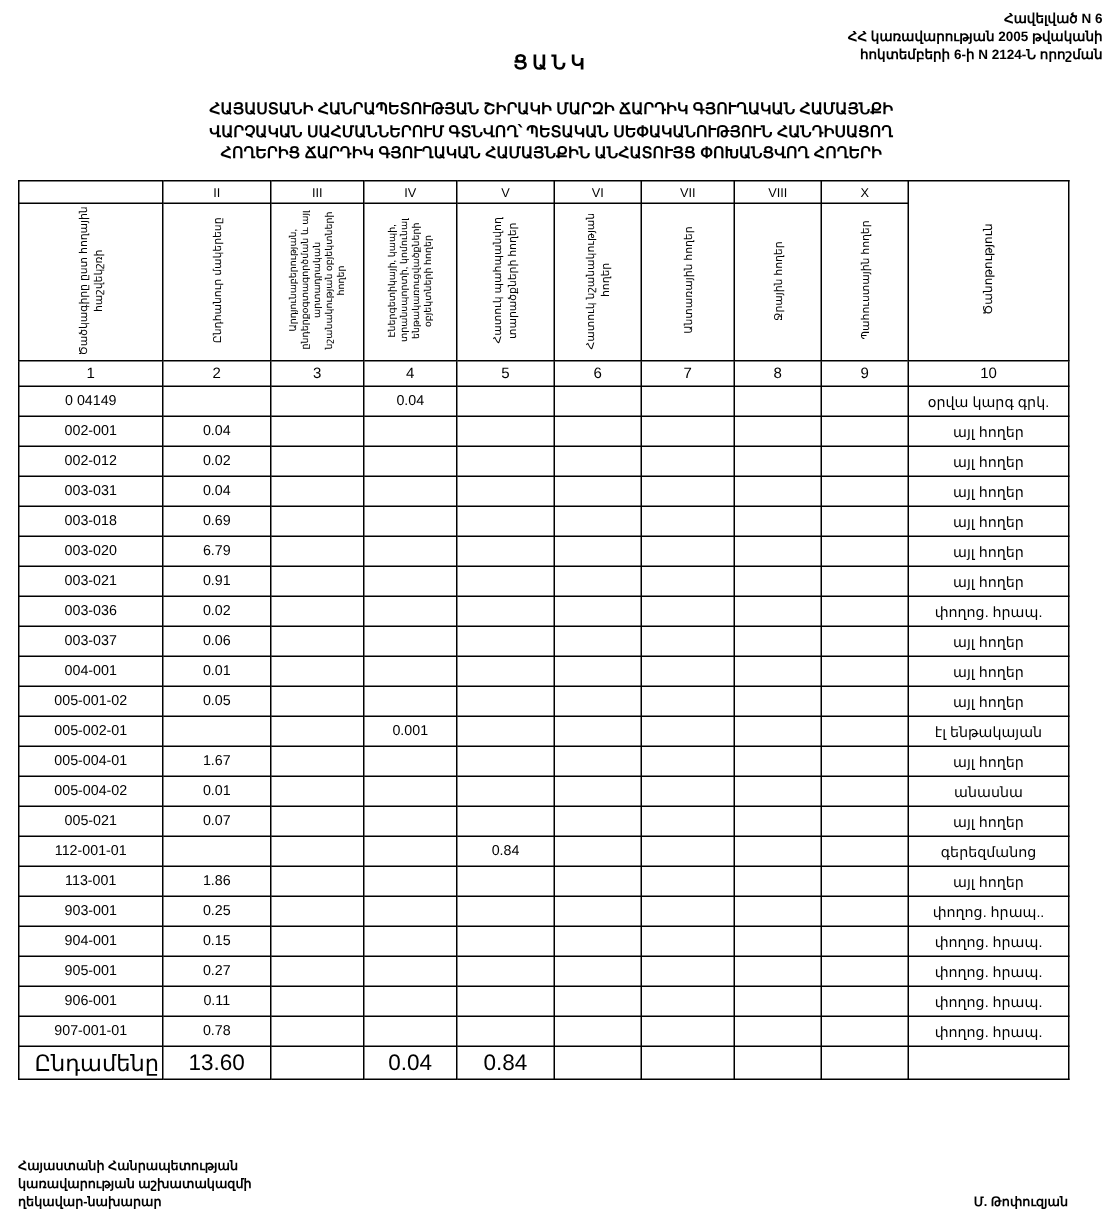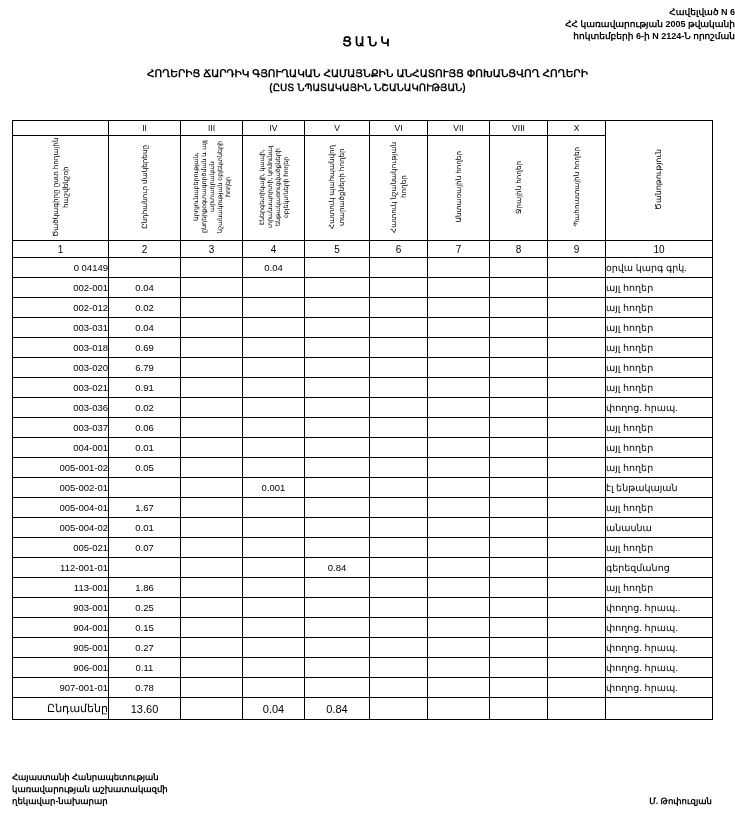--- a/index.html
+++ b/index.html
@@ -115,32 +115,32 @@
     text-align: center;
     font-size: 10px;
   }
   
   tr.data td {
     height: 19px;
     font-size: 9.5px;
   }
   td.c-code {
     padding-left: 4px;
-    text-align: right;
+    text-align: center;
   }
   td.c-num {
     text-align: center;
   }
   td.c-note {
     padding-left: 5px;
-    text-align: left;
+    text-align: center;
   }
   tr.total td {
     height: 21px;
-    font-size: 11px;
+    font-size: 15px;
   }
   tr.total td.c-code {
     padding-left: 8px;
   }
   
   .stray {
     position: absolute;
     right: 0px;
     font-family: "Liberation Sans", sans-serif;
     font-size: 7px;
@@ -176,22 +176,23 @@
 
   <div class="topright">
     <div>Հավելված N 6</div>
     <div>ՀՀ կառավարության 2005 թվականի</div>
     <div>հոկտեմբերի 6-ի N 2124-Ն որոշման</div>
   </div>
 
   <div class="doc-kind">ՑԱՆԿ</div>
 
   <div class="title-block">
+    <div>ՀԱՅԱՍՏԱՆԻ ՀԱՆՐԱՊԵՏՈՒԹՅԱՆ ՇԻՐԱԿԻ ՄԱՐԶԻ ՃԱՐԴԻԿ ԳՅՈՒՂԱԿԱՆ ՀԱՄԱՅՆՔԻ</div>
+    <div>ՎԱՐՉԱԿԱՆ ՍԱՀՄԱՆՆԵՐՈՒՄ ԳՏՆՎՈՂ՝ ՊԵՏԱԿԱՆ ՍԵՓԱԿԱՆՈՒԹՅՈՒՆ ՀԱՆԴԻՍԱՑՈՂ</div>
     <div>ՀՈՂԵՐԻՑ ՃԱՐԴԻԿ ԳՅՈՒՂԱԿԱՆ ՀԱՄԱՅՆՔԻՆ ԱՆՀԱՏՈՒՅՑ ՓՈԽԱՆՑՎՈՂ ՀՈՂԵՐԻ</div>
-    <div class="sub">(ԸՍՏ ՆՊԱՏԱԿԱՅԻՆ ՆՇԱՆԱԿՈՒԹՅԱՆ)</div>
   </div>
 
   <div class="tbl-wrap">
     <table class="main">
       <colgroup>
         <col style="width:96px">
         <col style="width:72px">
         <col style="width:62px">
         <col style="width:62px">
         <col style="width:65px">

